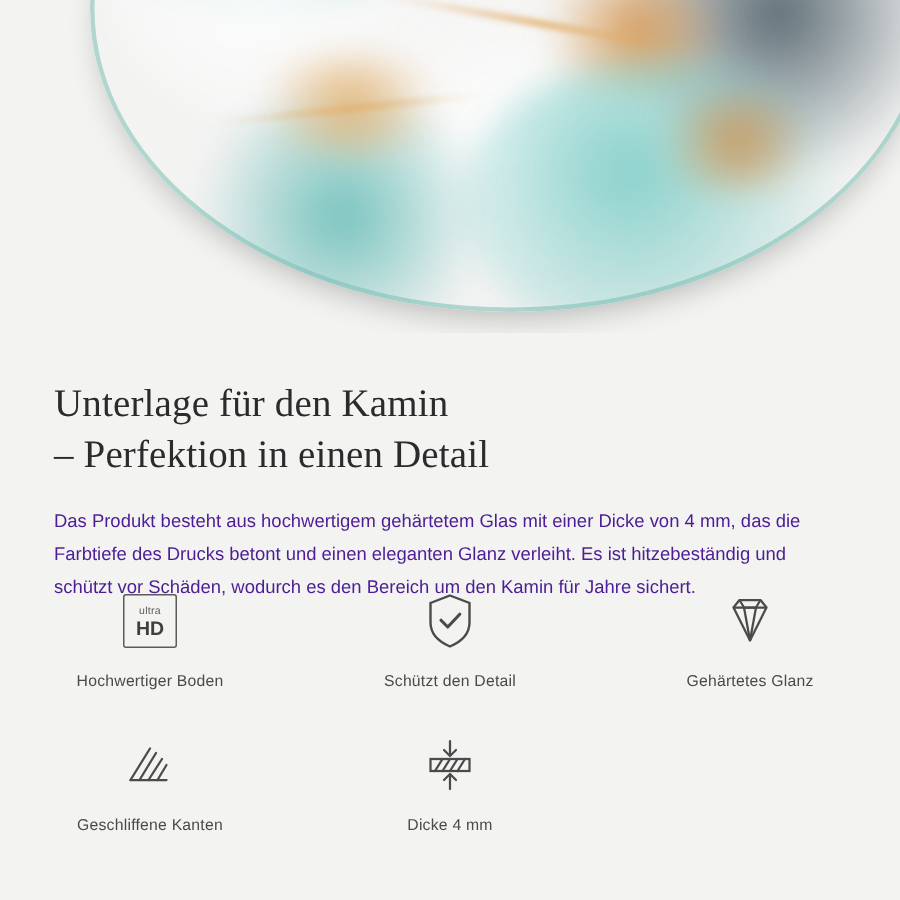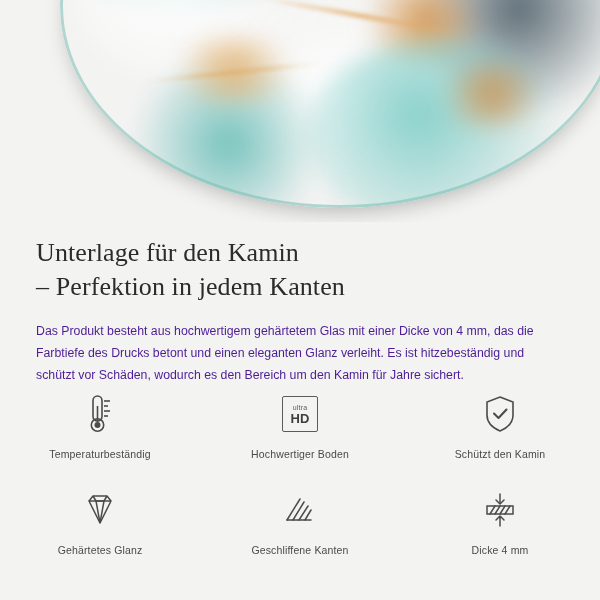--- a/index.html
+++ b/index.html
@@ -85,21 +85,21 @@
     inset: 0;
     border-radius: 50%;
     background: linear-gradient(165deg, rgba(255,255,255,.30) 0%, rgba(255,255,255,0) 40%);
     pointer-events: none;
   }
 
   
   .content {
     position: absolute;
     left: 0;
-    top: 222px;
+    top: 238px;
     width: 600px;
   }
   .headline {
     margin: 0;
     padding: 14px 36px 0 36px;
     font-family: "Liberation Serif", serif;
     font-weight: 400;
     font-size: 26px;
     line-height: 34px;
     color: #2b2b2b;
@@ -190,62 +190,47 @@
         <span class="vein v3"></span>
         <span class="glass-sheen"></span>
       </div>
     </div>
 
   </div>
 
   <div class="content">
     <h1 class="headline">
       <span class="line">Unterlage für den Kamin</span>
-      <span class="line">– Perfektion in jedem Kanten</span>
+      <span class="line">– Perfektion in einen Detail</span>
     </h1>
     <p class="body-copy">Das Produkt besteht aus hochwertigem gehärtetem Glas mit einer Dicke von 4 mm, das die Farbtiefe des Drucks betont und einen eleganten Glanz verleiht. Es ist hitzebeständig und schützt vor Schäden, wodurch es den Bereich um den Kamin für Jahre sichert.</p>
   </div>
 
   <div class="feature-wrap">
     <div class="features">
 
-      <div class="feature">
-        <div class="feature-icon">
-          <svg width="40" height="44" viewBox="0 0 40 44" fill="none" stroke="#4b4b4b" stroke-width="1.6">
-            <rect x="13" y="4" width="9" height="25" rx="4.5"></rect>
-            <circle cx="17.5" cy="33" r="6.2"></circle>
-            <line x1="17.5" y1="14" x2="17.5" y2="30"></line>
-            <circle cx="17.5" cy="33" r="3" fill="#4b4b4b" stroke="none"></circle>
-            <line x1="24" y1="9" x2="30" y2="9"></line>
-            <line x1="24" y1="14" x2="28" y2="14"></line>
-            <line x1="24" y1="19" x2="30" y2="19"></line>
-            <line x1="24" y1="24" x2="28" y2="24"></line>
-          </svg>
-        </div>
-        <div class="feature-label">Temperaturbeständig</div>
-      </div>
 
       <div class="feature">
         <div class="feature-icon">
           <div class="ultrahd">
             <span class="u1">ultra</span>
             <span class="u2">HD</span>
           </div>
         </div>
         <div class="feature-label">Hochwertiger Boden</div>
       </div>
 
       <div class="feature">
         <div class="feature-icon">
           <svg width="40" height="44" viewBox="0 0 40 44" fill="none" stroke="#4b4b4b" stroke-width="1.6">
             <path d="M20 5 L33 10 V23 C33 31 27 36 20 39 C13 36 7 31 7 23 V10 Z"></path>
             <path d="M14 21.5 L18.5 26 L26.5 17.5" stroke-width="2.1" stroke-linecap="round" stroke-linejoin="round"></path>
           </svg>
         </div>
-        <div class="feature-label">Schützt den Kamin</div>
+        <div class="feature-label">Schützt den Detail</div>
       </div>
 
       <div class="feature">
         <div class="feature-icon">
           <svg width="42" height="42" viewBox="0 0 42 42" fill="none" stroke="#4b4b4b" stroke-width="1.5" stroke-linejoin="round">
             <path d="M10 12 H32 L21 34 Z"></path>
             <path d="M10 12 L14 7 H28 L32 12"></path>
             <path d="M14 7 L17 12 L21 34"></path>
             <path d="M28 7 L25 12 L21 34"></path>
             <path d="M17 12 H25"></path>

